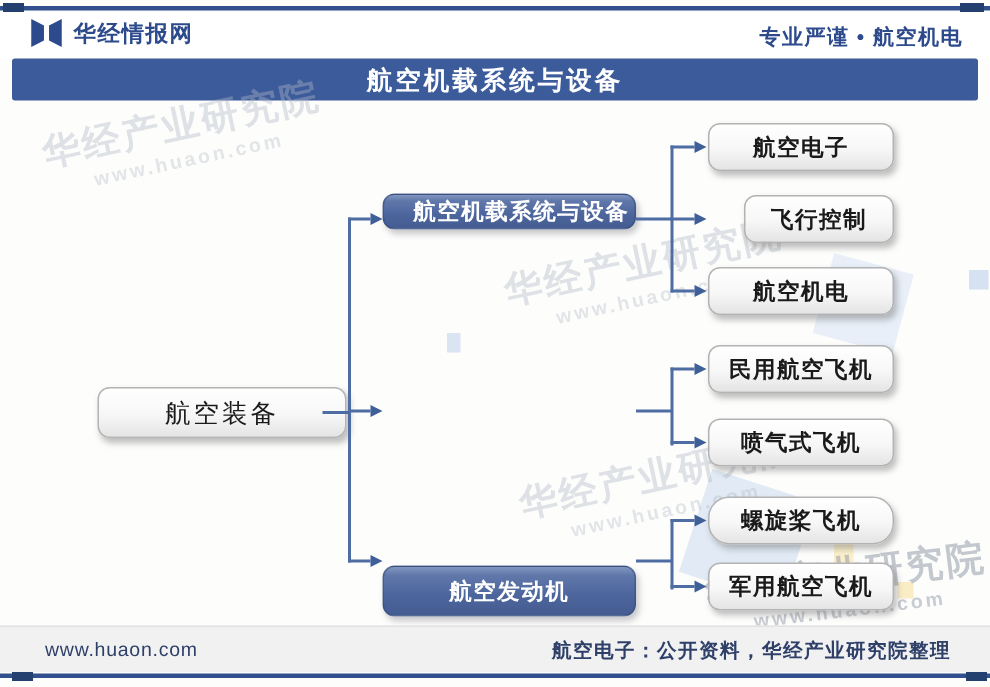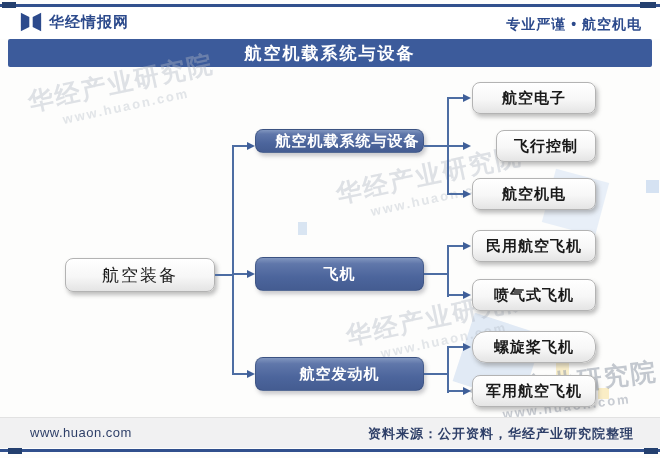--- a/index.html
+++ b/index.html
@@ -120,34 +120,33 @@
     <div class="wm-big">华经产业研究院</div>
     <div class="wm-url">www.huaon.com</div>
   </div>
   <div class="wm dark" style="left:470px;top:366px;transform:rotate(-7deg);">
     <div class="wm-big">华经产业研究院</div>
     <div class="wm-url">www.huaon.com</div>
   </div>
 
   <div class="tree">
 
-    <div class="node node-white node-root" style="left:65px;top:258px;width:150px;height:34px;">航空装备</div>
+    <div class="node node-white node-root" style="left:65px;top:258px;width:166px;height:34px;">航空装备</div>
 
     <div class="hline" style="left:215px;top:274px;width:18px;"></div>
     <div class="vline" style="left:232px;top:145px;height:230px;"></div>
     <div class="hline" style="left:232px;top:145px;width:15px;"></div>
     <div class="arrow" style="left:247px;top:142px;"></div>
     <div class="hline" style="left:232px;top:273px;width:15px;"></div>
     <div class="arrow" style="left:247px;top:270px;"></div>
     <div class="hline" style="left:232px;top:373px;width:15px;"></div>
     <div class="arrow" style="left:247px;top:370px;"></div>
 
     <div class="node node-blue" style="left:255px;top:129px;width:169px;height:24px;padding-left:16px;">航空机载系统与设备</div>
-    <div class="node node-blue" style="left:255px;top:257px;width:169px;height:34px;">飞机</div>
-    <div class="node node-blue" style="left:255px;top:357px;width:169px;height:34px;">航空发动机</div>
+    <div class="node node-blue" style="left:255px;top:377px;width:169px;height:34px;">航空发动机</div>
 
     <div class="hline" style="left:424px;top:145px;width:24px;"></div>
     <div class="vline" style="left:447px;top:97px;height:98px;"></div>
     <div class="hline" style="left:447px;top:97px;width:16px;"></div>
     <div class="arrow" style="left:463px;top:94px;"></div>
     <div class="hline" style="left:447px;top:145px;width:16px;"></div>
     <div class="arrow" style="left:463px;top:142px;"></div>
     <div class="hline" style="left:447px;top:193px;width:16px;"></div>
     <div class="arrow" style="left:463px;top:190px;"></div>
 
@@ -171,19 +170,19 @@
     <div class="arrow" style="left:463px;top:343px;"></div>
     <div class="hline" style="left:447px;top:390px;width:16px;"></div>
     <div class="arrow" style="left:463px;top:387px;"></div>
 
     <div class="node node-white node-leaf" style="left:472px;top:331px;width:124px;height:32px;border-radius:14px;">螺旋桨飞机</div>
     <div class="node node-white node-leaf" style="left:472px;top:375px;width:124px;height:32px;">军用航空飞机</div>
   </div>
 
   <div class="footer">
     <span class="footer-site">www.huaon.com</span>
-    <span class="footer-source">资料来源：公开资料，华经产业研究院整理</span>
+    <span class="footer-source">航空电子：公开资料，华经产业研究院整理</span>
   </div>
   <div class="bottom-line"></div>
   <div class="knob bl"></div>
   <div class="knob br"></div>
 
 </div>
 
 </body></html>

